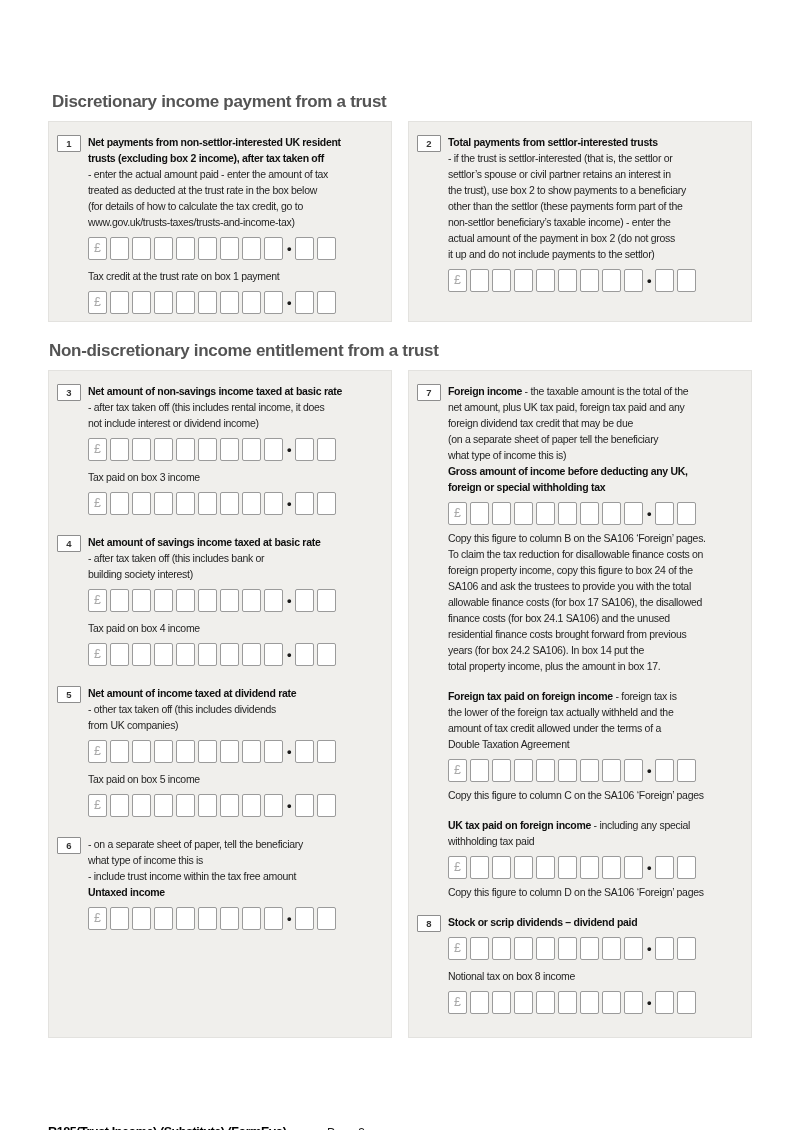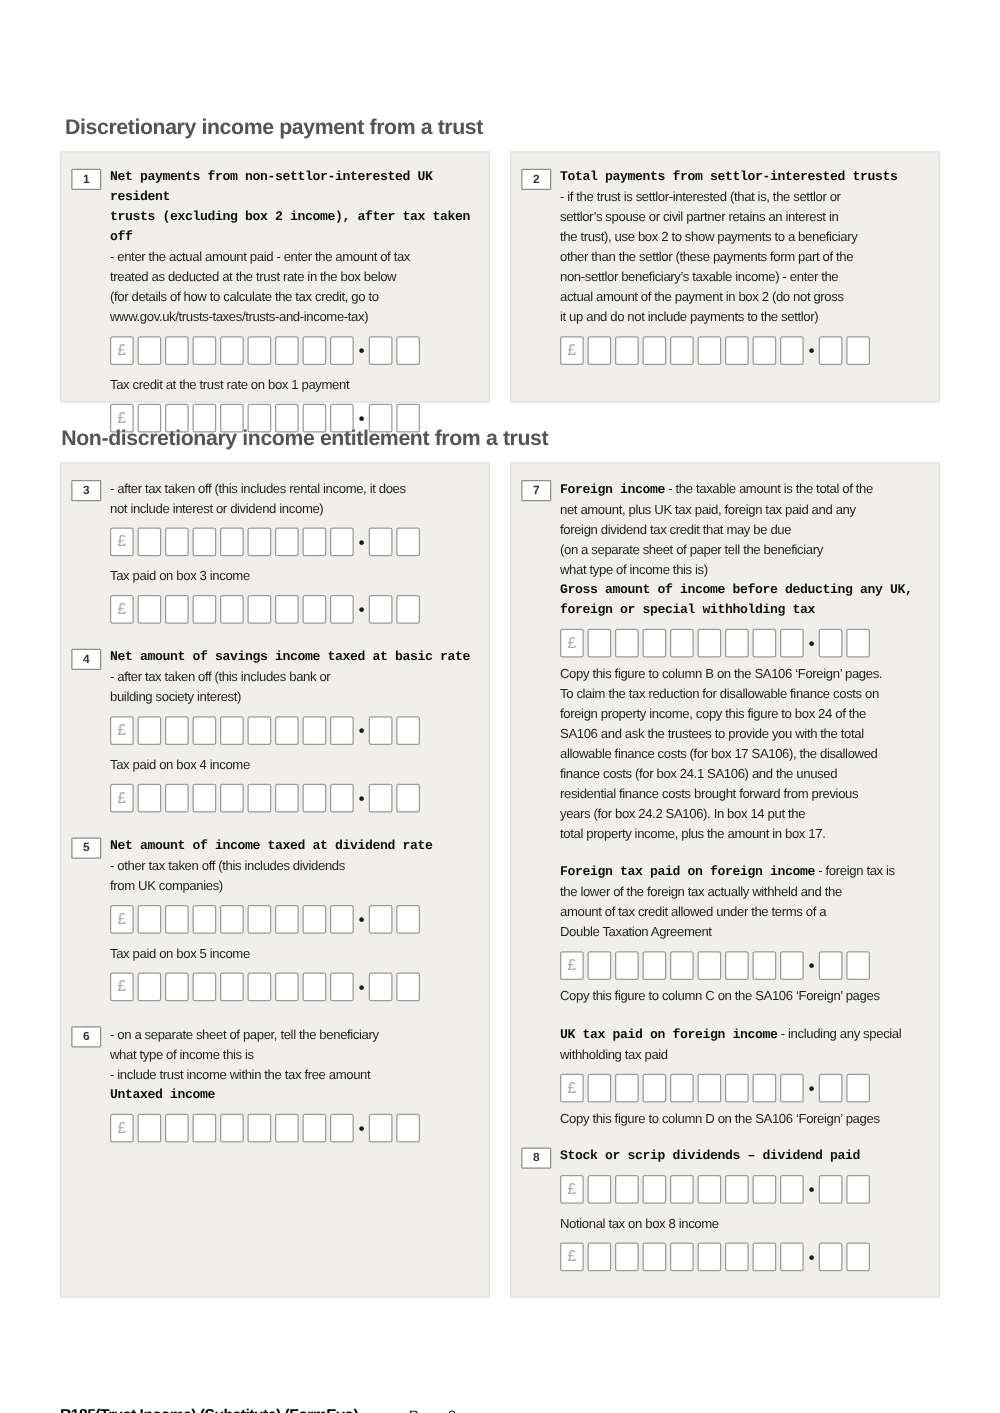--- a/index.html
+++ b/index.html
@@ -24,21 +24,21 @@
   .badge{
     flex:0 0 22px;width:22px;height:15px;margin-top:1px;background:#fff;
     border:1px solid #8e8e8e;border-radius:1px;font-size:9.5px;font-weight:bold;
     color:#333;text-align:center;line-height:15px;
   }
   .content{margin-left:7px;flex:1;min-width:0;}
   .t{
     font-size:10.5px;line-height:16px;color:#1f1f1f;letter-spacing:-0.3px;
     white-space:pre-line;
   }
-  .t .b,.t.b{font-weight:bold;color:#0f0f0f;font-family:Liberation Mono, monospace;}
+  .t .b,.t.b{font-weight:bold;color:#0f0f0f;}
   .sub{margin-top:8px;}
   .note{margin-top:2px;}
   .gap-top{margin-top:14px;}
   .cfield{display:flex;align-items:center;margin:7px 0 5px 0;height:23px;}
   .cell{
     display:inline-block;box-sizing:border-box;width:19px;height:23px;
     background:#fff;border:1px solid #9b9b9b;border-radius:2px;margin-right:3px;
   }
   .cell.pound{
     color:#a9a9a9;font-size:12.5px;text-align:center;line-height:21px;
@@ -139,20 +139,21 @@
   </div>
 
   <div class="section-title second">Non-discretionary income entitlement from a trust</div>
 
   <div class="cols">
     <div class="panel h2s">
 
       <div class="fbox">
         <div class="badge">3</div>
         <div class="content">
+          <div class="t b">Net amount of non-savings income taxed at basic rate</div>
           <div class="t">- after tax taken off (this includes rental income, it does
 not include interest or dividend income)</div>
           <div class="cfield">
               <span class="cell pound">£</span>
               <span class="cell"></span>
               <span class="cell"></span>
               <span class="cell"></span>
               <span class="cell"></span>
               <span class="cell"></span>
               <span class="cell"></span>

